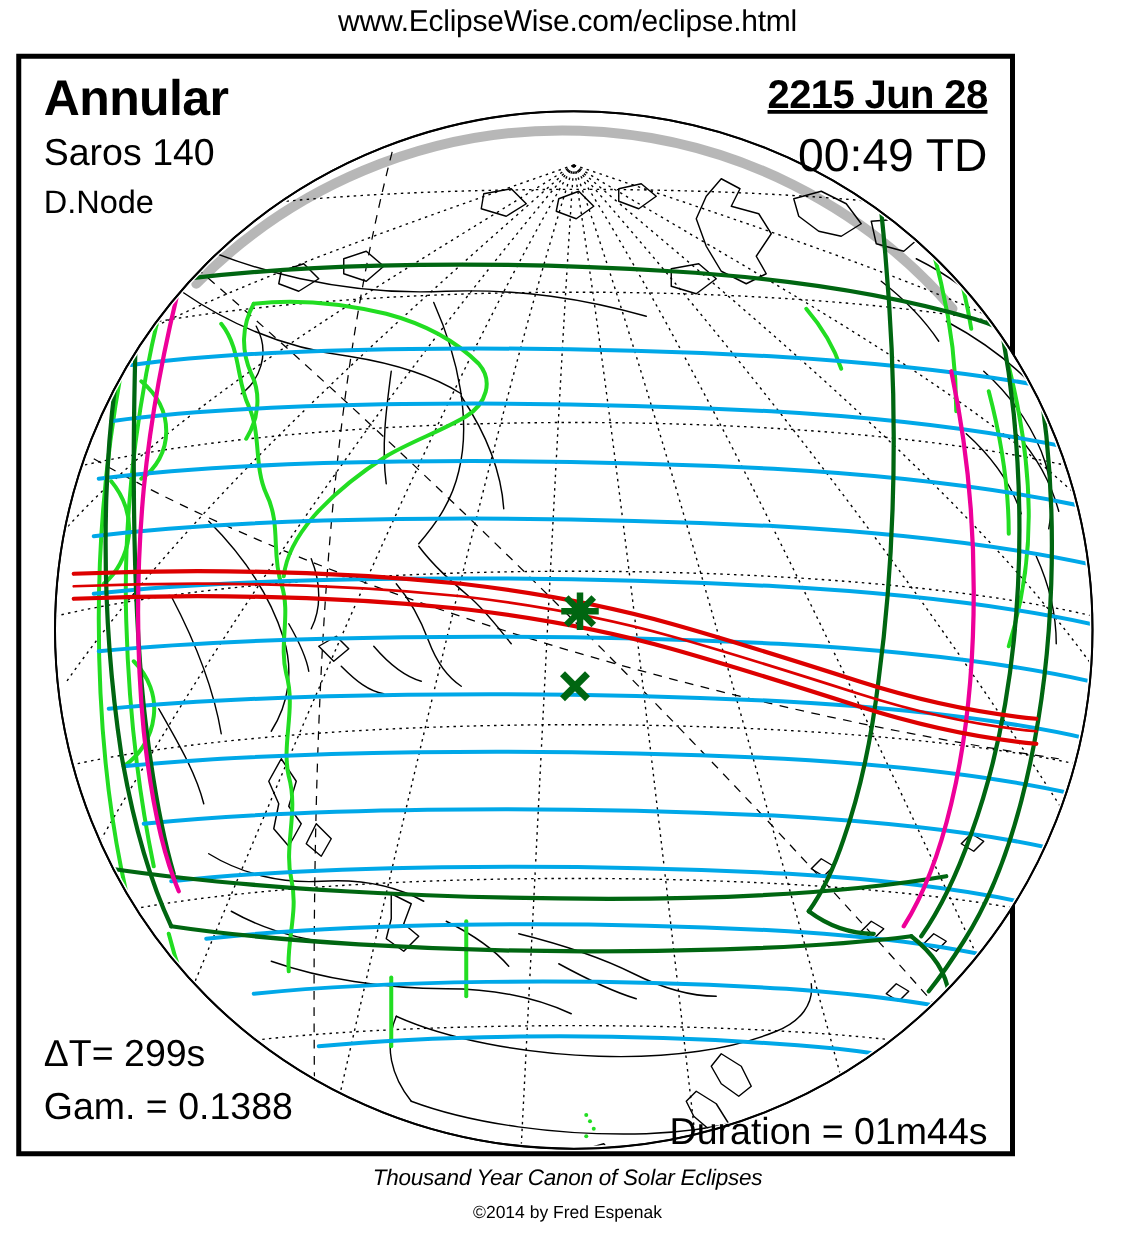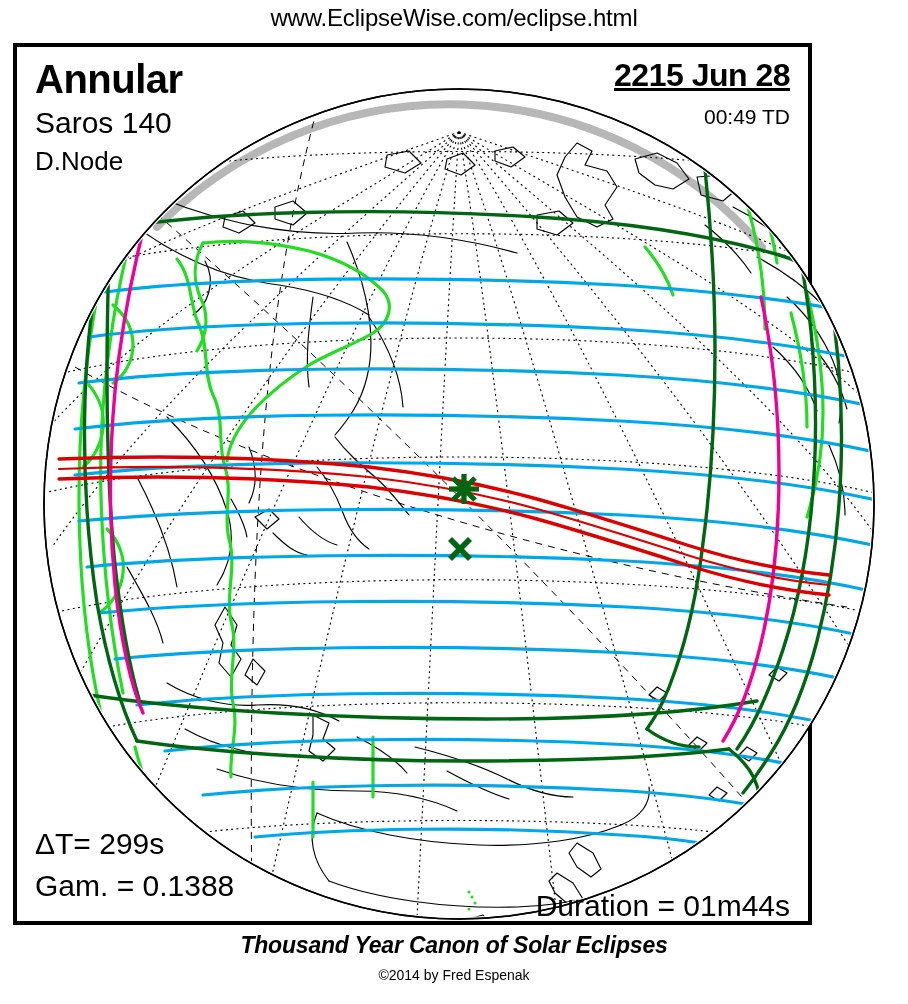--- a/index.html
+++ b/index.html
@@ -14,28 +14,28 @@
   #frame{position:absolute;left:13px;top:43px;width:799px;height:882px;
          border:4px solid #000;box-sizing:border-box;background:#fff;}
 
   #map-layer{position:absolute;left:0;top:0;width:873px;height:874px;}
 
   .lbl{position:absolute;white-space:nowrap;line-height:1;}
   #t-annular{left:18px;top:12px;font-size:40px;font-weight:bold;letter-spacing:-0.5px;}
   #t-saros{left:18px;top:61px;font-size:30px;}
   #t-node{left:18px;top:101px;font-size:26px;}
   #t-date{right:18px;top:12px;font-size:32px;font-weight:bold;letter-spacing:-0.5px;text-decoration:underline;}
-  #t-time{right:18px;top:59px;font-size:21px;text-align:right;}
+  #t-time{right:18px;top:59px;font-size:37px;text-align:right;}
   #t-dt{left:18px;top:782px;font-size:30px;}
   #t-gam{left:18px;top:824px;font-size:30px;}
   #t-alt{right:18px;top:782px;font-size:30px;text-align:right;}
   #t-dur{right:18px;top:824px;font-size:30px;text-align:right;margin-top:20px;}
 
   #credit{position:absolute;left:0;top:932px;width:908px;text-align:center;}
-  #credit-title{font-size:23px;font-weight:bold;font-style:italic;letter-spacing:-0.2px;}
+  #credit-title{font-size:18px;font-weight:normal;font-style:italic;letter-spacing:-0.2px;}
   #credit-author{font-size:14px;margin-top:8px;}
 
   svg{display:block;}
 </style>
 </head>
 <body>
 
 <div id="page">
 
   <div id="url-line">www.EclipseWise.com/eclipse.html</div>

